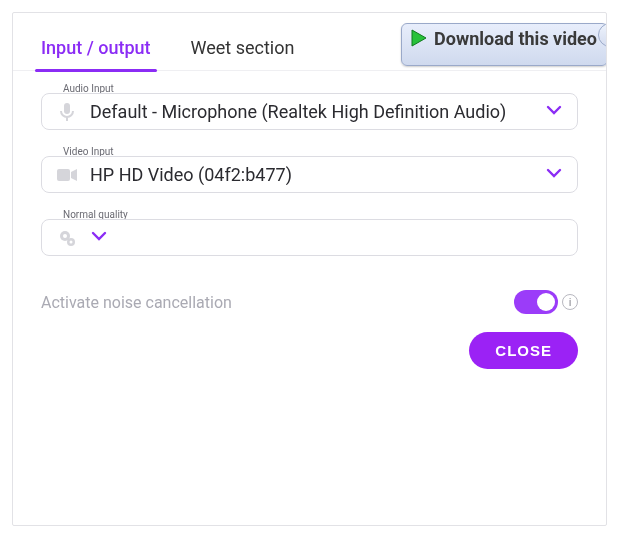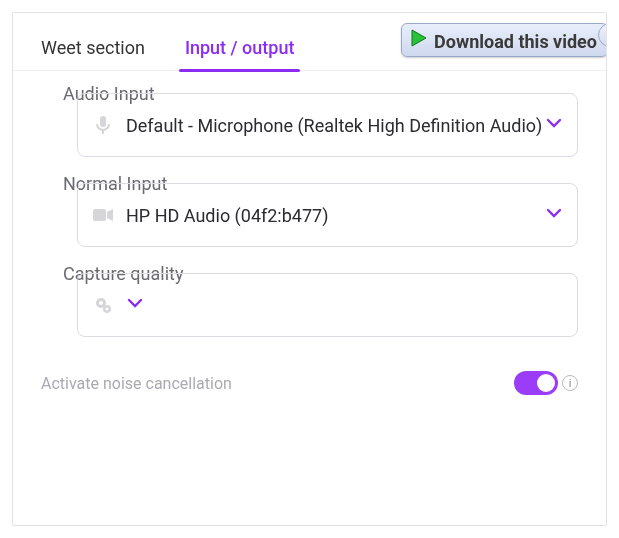--- a/index.html
+++ b/index.html
@@ -45,25 +45,25 @@
   bottom: -2px;
   height: 3px;
   background: #8b2cf5;
   border-radius: 2px;
 }
 .download-pill {
   position: absolute;
   right: -2px;
   top: 10px;
   display: flex;
-  align-items: flex-end;
+  align-items: flex-start;
   background: linear-gradient(#e8eefb, #cfd9ee);
   border: 1px solid #9aa9c9;
   border-radius: 6px;
-  padding: 4px 10px 4px 6px;
+  padding: 4px 10px 13px 6px;
   font-size: 18px;
   font-weight: 700;
   color: #3a3a3a;
   cursor: pointer;
   box-shadow: 0 1px 2px rgba(0,0,0,.2);
 }
 .download-pill svg { margin-right: 6px; }
 .help-bubble {
   position: absolute;
   right: -16px;
@@ -89,33 +89,32 @@
 .field-group {
   position: relative;
   margin-bottom: 26px;
 }
 .field-label {
   position: absolute;
   top: -10px;
   left: 16px;
   background: #fff;
   padding: 0 6px;
-  font-size: 18px;
+  font-size: 10px;
   color: #6a6a72;
 }
 .select {
   border: 1px solid #dcdce2;
   border-radius: 8px;
-  height: 64px;
+  height: 37px;
   display: flex;
   align-items: center;
   padding: 0 14px;
   cursor: pointer;
   position: relative;
-  margin-left: 36px;
 }
 .select .icon {
   width: 22px;
   display: flex;
   justify-content: center;
   margin-right: 12px;
   color: #c9c9cf;
 }
 .select .value {
   flex: 1;
@@ -185,22 +184,22 @@
   letter-spacing: 1px;
   cursor: pointer;
 }
 </style>
 </head>
 <body>
 
 <div class="panel">
 
   <div class="tabs">
+    <div class="tab active">Input / output</div>
     <div class="tab">Weet section</div>
-    <div class="tab active">Input / output</div>
 
     <div class="download-pill">
       <span class="icon">
         <svg width="20" height="20" viewBox="0 0 20 20">
             <polygon points="4,2 18,10 4,18" fill="#27c13a" stroke="#0f7a1e" stroke-width="1"></polygon>
           </svg>
       </span>
       <span>Download this video</span>
     </div>
     <div class="help-bubble">?</div>
@@ -222,39 +221,39 @@
         <span class="value">Default - Microphone (Realtek High Definition Audio)</span>
         <span class="chev">
           <svg width="18" height="18" viewBox="0 0 18 18">
               <path d="M3 6l6 6 6-6" stroke="#8b2cf5" stroke-width="2.4" fill="none" stroke-linecap="round"></path>
             </svg>
         </span>
       </div>
     </div>
 
     <div class="field-group">
-      <div class="field-label">Normal Input</div>
+      <div class="field-label">Video Input</div>
       <div class="select">
         <span class="icon">
           <svg width="20" height="14" viewBox="0 0 20 14" fill="#d5d5da">
               <rect x="0" y="1" width="13" height="12" rx="2"></rect>
               <polygon points="14,4 20,1 20,13 14,10"></polygon>
             </svg>
         </span>
-        <span class="value">HP HD Audio (04f2:b477)</span>
+        <span class="value">HP HD Video (04f2:b477)</span>
         <span class="chev">
           <svg width="18" height="18" viewBox="0 0 18 18">
               <path d="M3 6l6 6 6-6" stroke="#8b2cf5" stroke-width="2.4" fill="none" stroke-linecap="round"></path>
             </svg>
         </span>
       </div>
     </div>
 
     <div class="field-group">
-      <div class="field-label">Capture quality</div>
+      <div class="field-label">Normal quality</div>
       <div class="select">
         <span class="icon">
           <svg width="18" height="18" viewBox="0 0 18 18" fill="#d5d5da">
               <circle cx="7" cy="7" r="5"></circle>
               <circle cx="7" cy="7" r="2" fill="#fff"></circle>
               <circle cx="13" cy="13" r="4"></circle>
               <circle cx="13" cy="13" r="1.5" fill="#fff"></circle>
             </svg>
         </span>
         <span class="chev">
@@ -267,14 +266,17 @@
 
 
   </div>
 
   <div class="toggle-row">
     <div class="toggle-label">Activate noise cancellation</div>
     <div class="switch"></div>
     <div class="info-small">i</div>
   </div>
 
+  <div class="footer">
+    <button class="close-btn">CLOSE</button>
+  </div>
 
 </div>
 
 </body></html>

